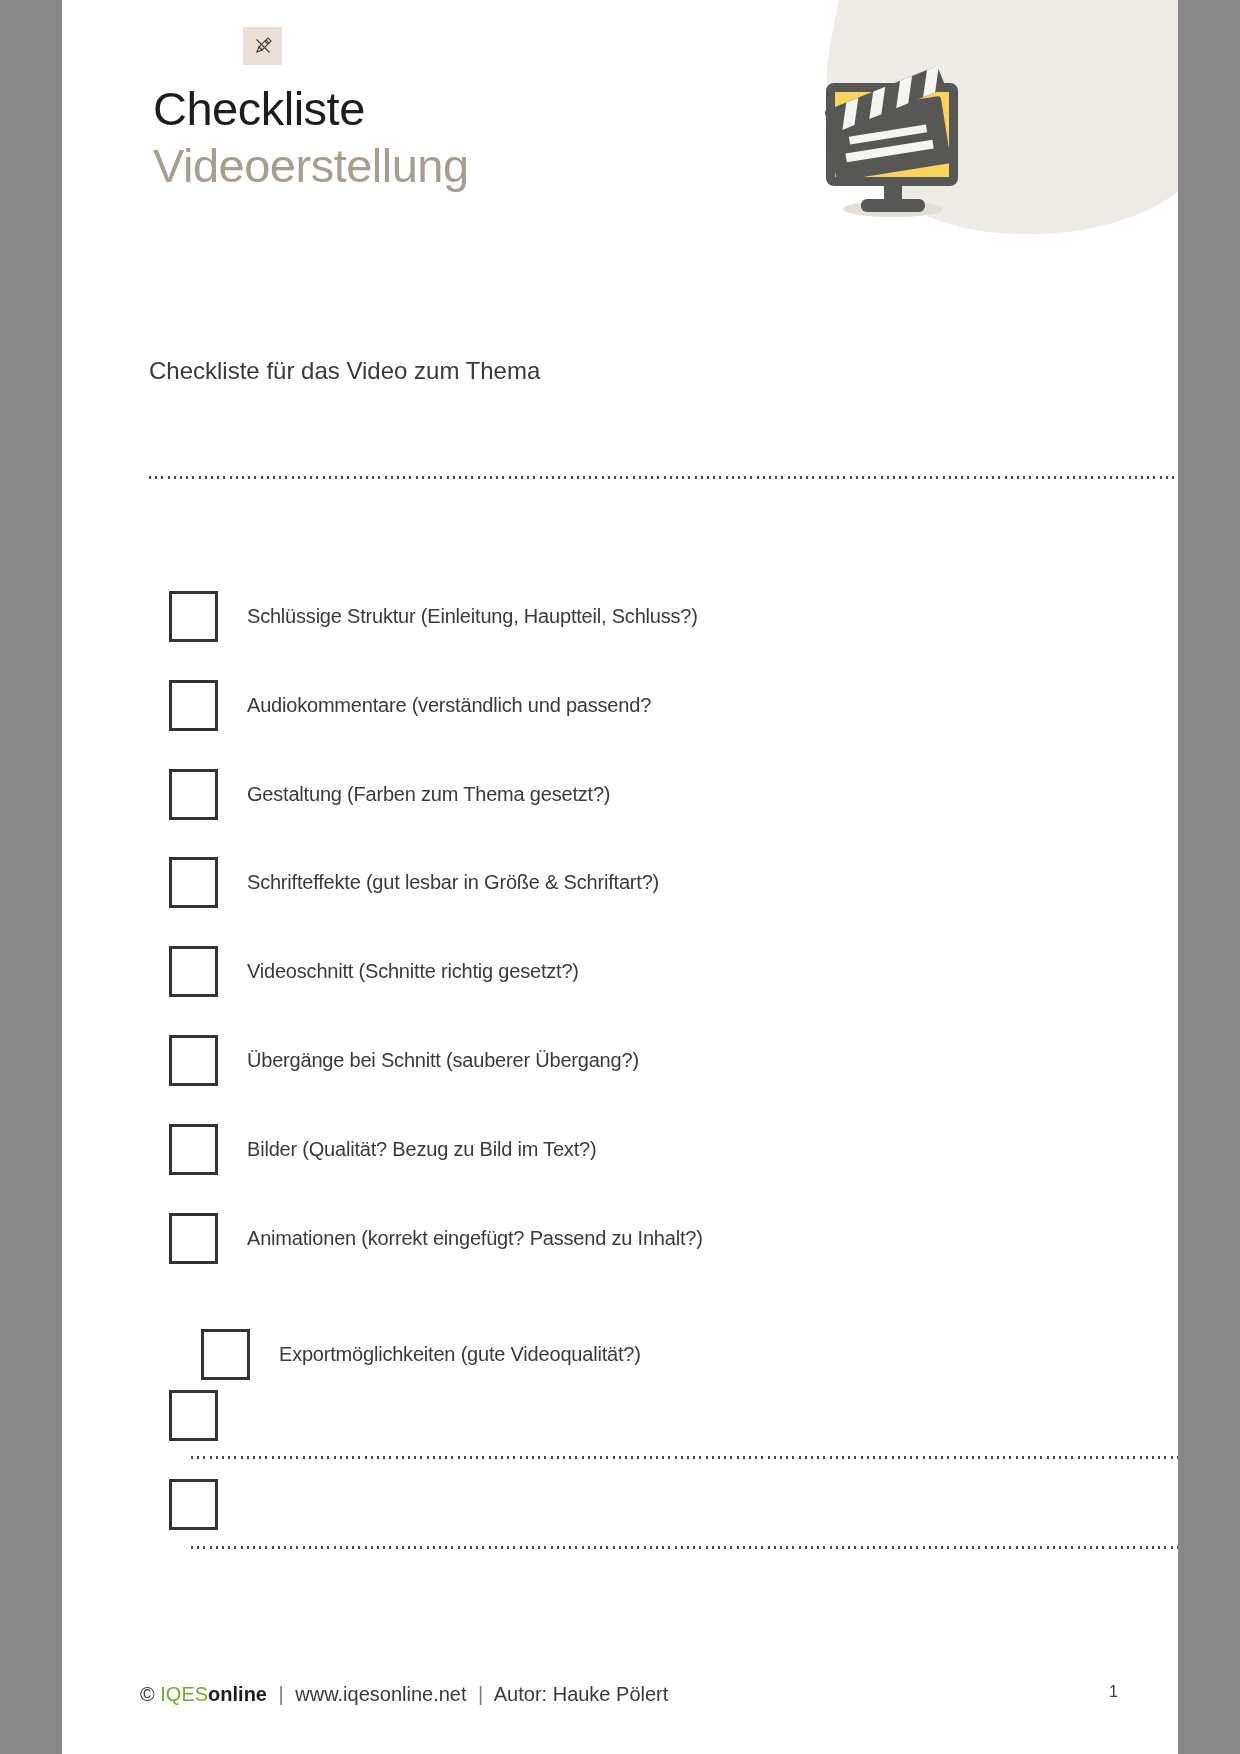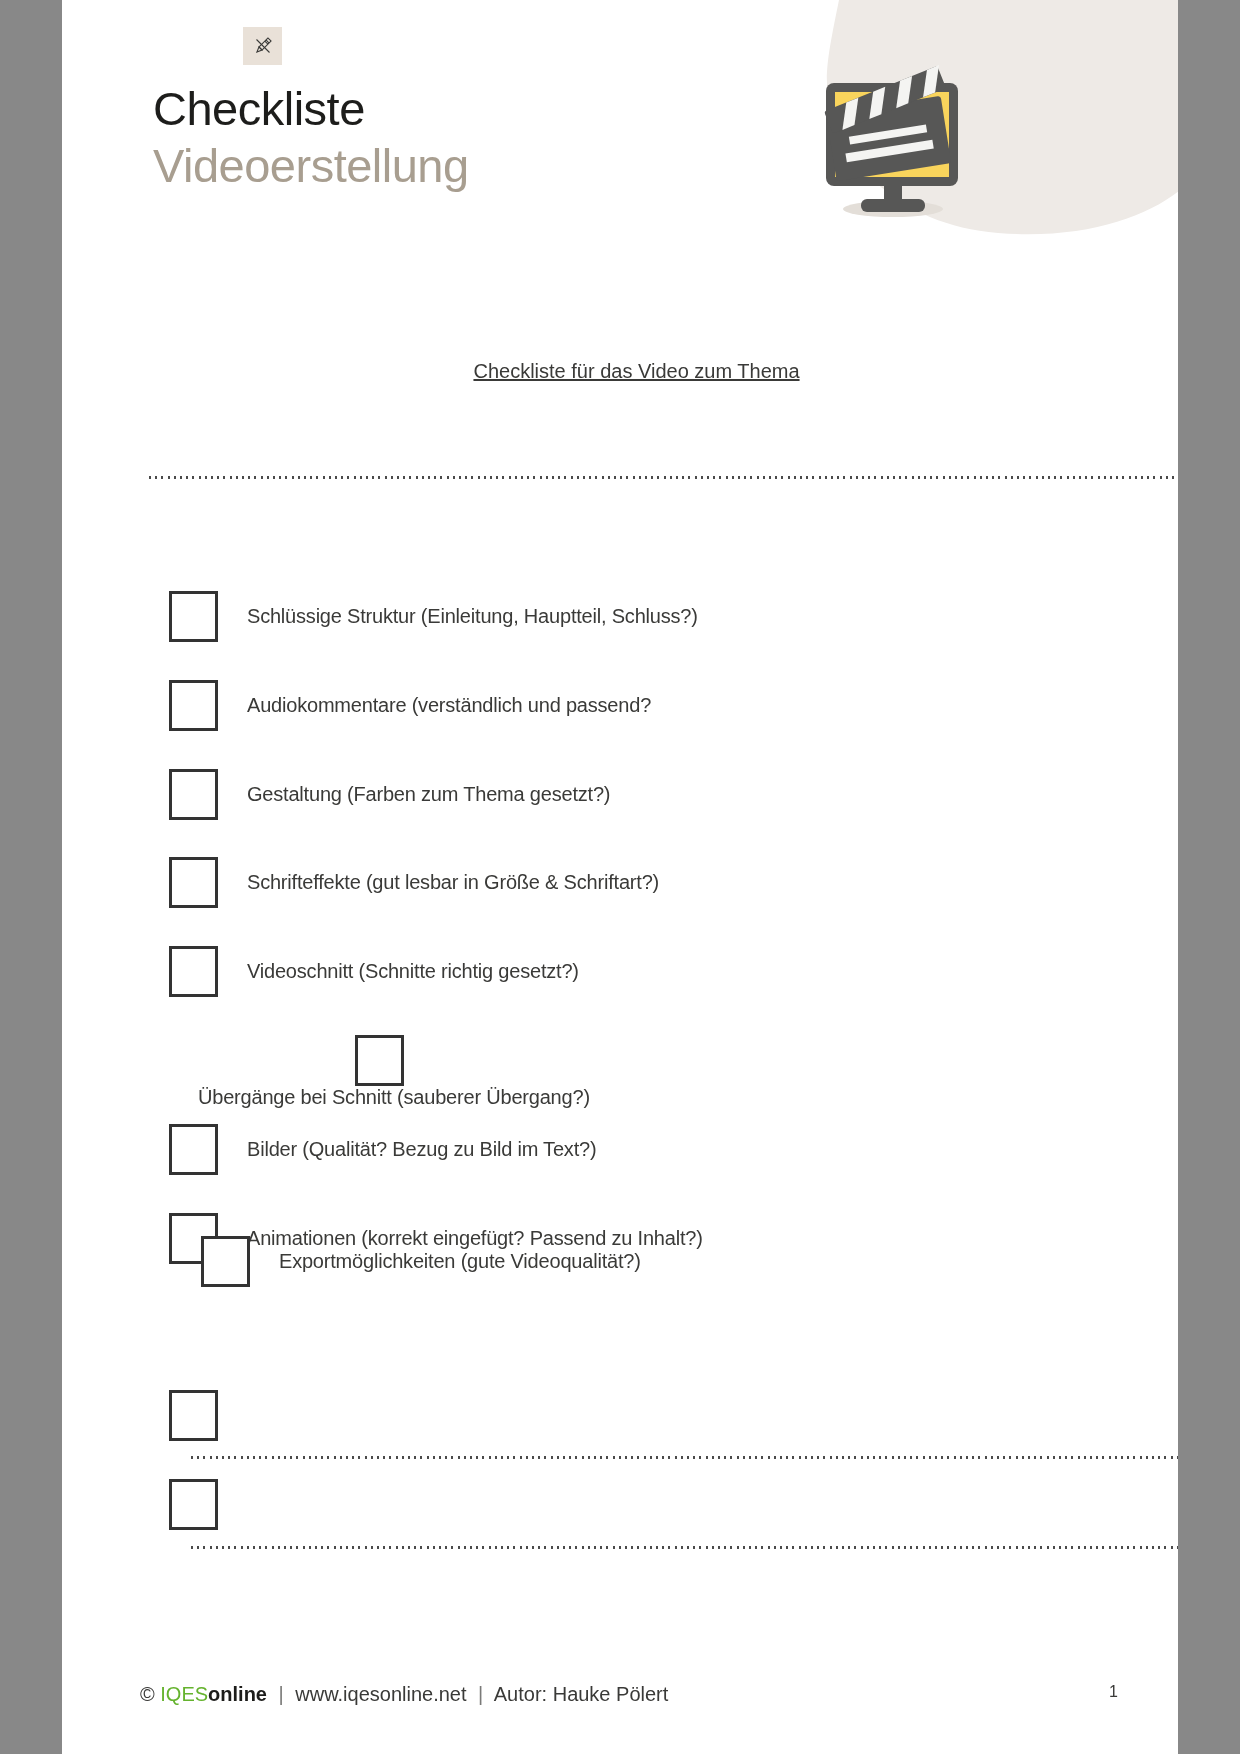--- a/index.html
+++ b/index.html
@@ -32,21 +32,21 @@
     background:var(--chip-bg);
     display:flex;align-items:center;justify-content:center;
   }
   
   .title{position:absolute;left:91px;top:80px;font-size:47px;line-height:57px;letter-spacing:-0.5px;}
   .title .line1{color:#1d1d1b;}
   .title .line2{color:var(--accent-taupe);}
   
   .subtitle{
     position:absolute;left:87px;top:359px;width:975px;
-    text-align:center;font-size:20px;line-height:24px;color:var(--text);text-decoration:underline;
+    font-size:24px;line-height:24px;color:var(--text);
   }
   
   .dotline{
     position:absolute;height:3px;
     background-image:repeating-linear-gradient(to right,var(--dot) 0 2px,transparent 2px 6.2px);
   }
   .dotline.top{left:87px;width:1093px;top:476px;}
   .dotline.write1{left:129px;width:1051px;top:1456px;}
   .dotline.write2{left:129px;width:1051px;top:1546px;}
   
@@ -132,33 +132,33 @@
       <span class="label">Gestaltung (Farben zum Thema gesetzt?)</span>
     </div>
       <div class="row" style="top: 857px;">
       <span class="box"></span>
       <span class="label">Schrifteffekte (gut lesbar in Größe &amp; Schriftart?)</span>
     </div>
       <div class="row" style="top: 946px;">
       <span class="box"></span>
       <span class="label">Videoschnitt (Schnitte richtig gesetzt?)</span>
     </div>
-      <div class="row" style="top: 1035px; flex-direction: column;">
+      <div class="row" style="top: 1035px;">
       <span class="box"></span>
       <span class="label">Übergänge bei Schnitt (sauberer Übergang?)</span>
     </div>
       <div class="row" style="top: 1124px;">
       <span class="box"></span>
       <span class="label">Bilder (Qualität? Bezug zu Bild im Text?)</span>
     </div>
       <div class="row" style="top: 1213px;">
       <span class="box"></span>
       <span class="label">Animationen (korrekt eingefügt? Passend zu Inhalt?)</span>
     </div>
-      <div class="row" style="top: 1236px; padding-left: 32px;">
+      <div class="row" style="top: 1329px; padding-left: 32px;">
       <span class="box"></span>
       <span class="label">Exportmöglichkeiten (gute Videoqualität?)</span>
     </div>
       <div class="row" style="top: 1390px;">
       <span class="box"></span>
       <span class="label"></span>
     </div>
       <div class="row" style="top: 1479px;">
       <span class="box"></span>
       <span class="label"></span>

